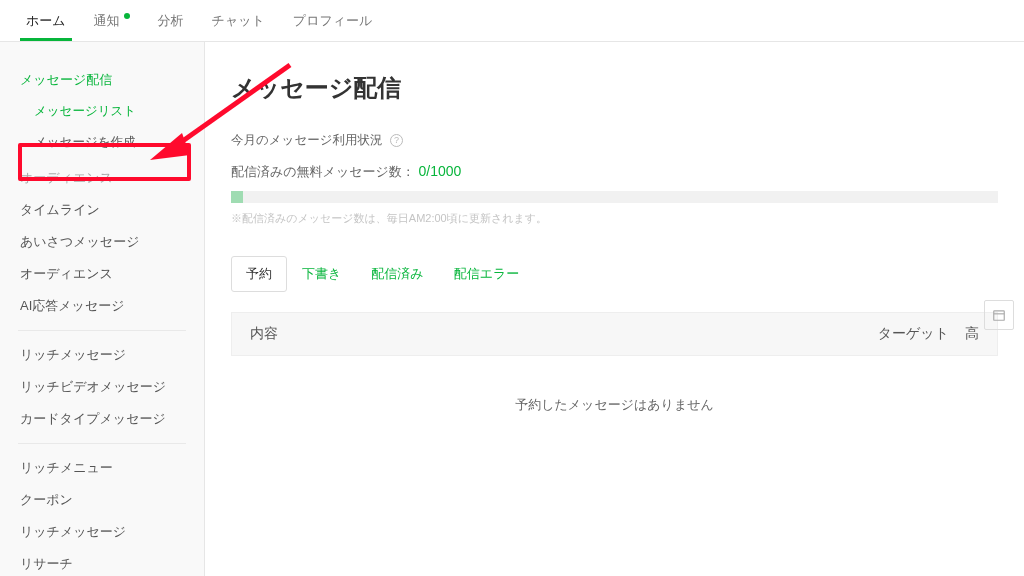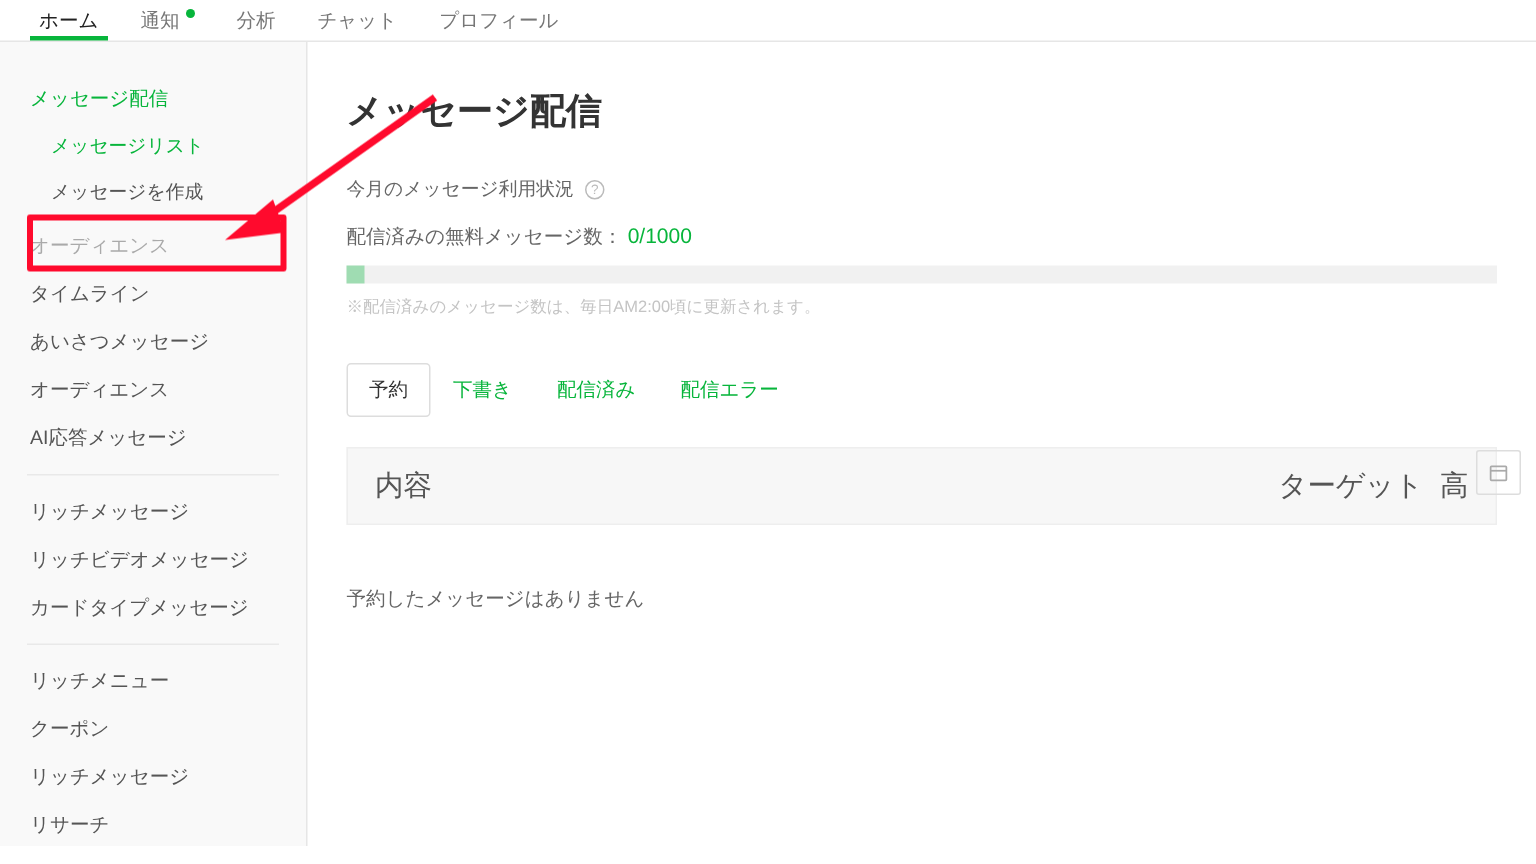--- a/index.html
+++ b/index.html
@@ -1,19 +1,19 @@
 <!DOCTYPE html>
 <html><head>
 <meta charset="utf-8">
 <style>
 * { margin: 0; padding: 0; box-sizing: border-box; font-family: "Hiragino Kaku Gothic Pro", "Meiryo", sans-serif; }
 body { width: 1024px; height: 576px; background: #fff; color: #444; font-size: 13px; overflow: hidden; position: relative; }
 
 
-.top-tabs { display: flex; padding: 0 12px; border-bottom: 1px solid #e6e6e6; height: 28px; align-items: stretch; }
+.top-tabs { display: flex; padding: 0 12px; border-bottom: 1px solid #e6e6e6; height: 42px; align-items: stretch; }
 .top-tab { position: relative; display: flex; align-items: center; padding: 0 14px; color: #777; cursor: pointer; }
 .top-tab.active { color: #222; }
 .top-tab.active::after { content:""; position:absolute; left:8px; right:8px; bottom:0; height:3px; background:#07b53b; }
 .dot { width:6px; height:6px; border-radius:50%; background:#07b53b; margin-left:4px; margin-top:-10px; }
 
 .layout { display:flex; height: calc(576px - 40px); }
 
 
 .sidebar { width: 205px; background:#f9f9f9; border-right:1px solid #e6e6e6; padding:18px 0; overflow-y:auto; }
 .side-group { padding: 4px 0; }
@@ -38,26 +38,26 @@
 .bar-inner { height:100%; width:1.5%; background:#07b53b; opacity:.35; }
 .note { font-size:11px; color:#c4c4c4; margin-bottom: 30px; }
 
 .filter-tabs { display:flex; margin-bottom: 20px; }
 .ftab { padding:8px 14px; color:#07b53b; border:1px solid transparent; cursor:pointer; font-size:13px; }
 .ftab.active { color:#333; border-color:#ddd; border-radius:3px; }
 
 .icon-box { position:absolute; right:10px; top:300px; width:30px; height:30px; border:1px solid #ddd; border-radius:2px; display:flex; align-items:center; justify-content:center; color:#aaa; cursor:pointer; }
 .icon-box svg { width:14px; height:14px; }
 
-.thead { display:flex; background:#f7f7f7; border:1px solid #eee; padding:12px 18px; font-size:19px; color:#555; }
+.thead { display:flex; background:#f7f7f7; border:1px solid #eee; padding:12px 18px; font-size:14px; color:#555; }
 .th-content { flex:1; }
 .th-target { width:150px; text-align:right; }
 .th-last { width:30px; text-align:right; }
 
-.empty { text-align:left; color:#666; padding:40px 0; font-size:13px; }
+.empty { text-align:center; color:#666; padding:40px 0; font-size:13px; }
 </style>
 </head>
 <body>
 
 <div class="top-tabs">
   <div class="top-tab active">
       <span>ホーム</span>
     </div>
   <div class="top-tab">
       <span>通知</span>

